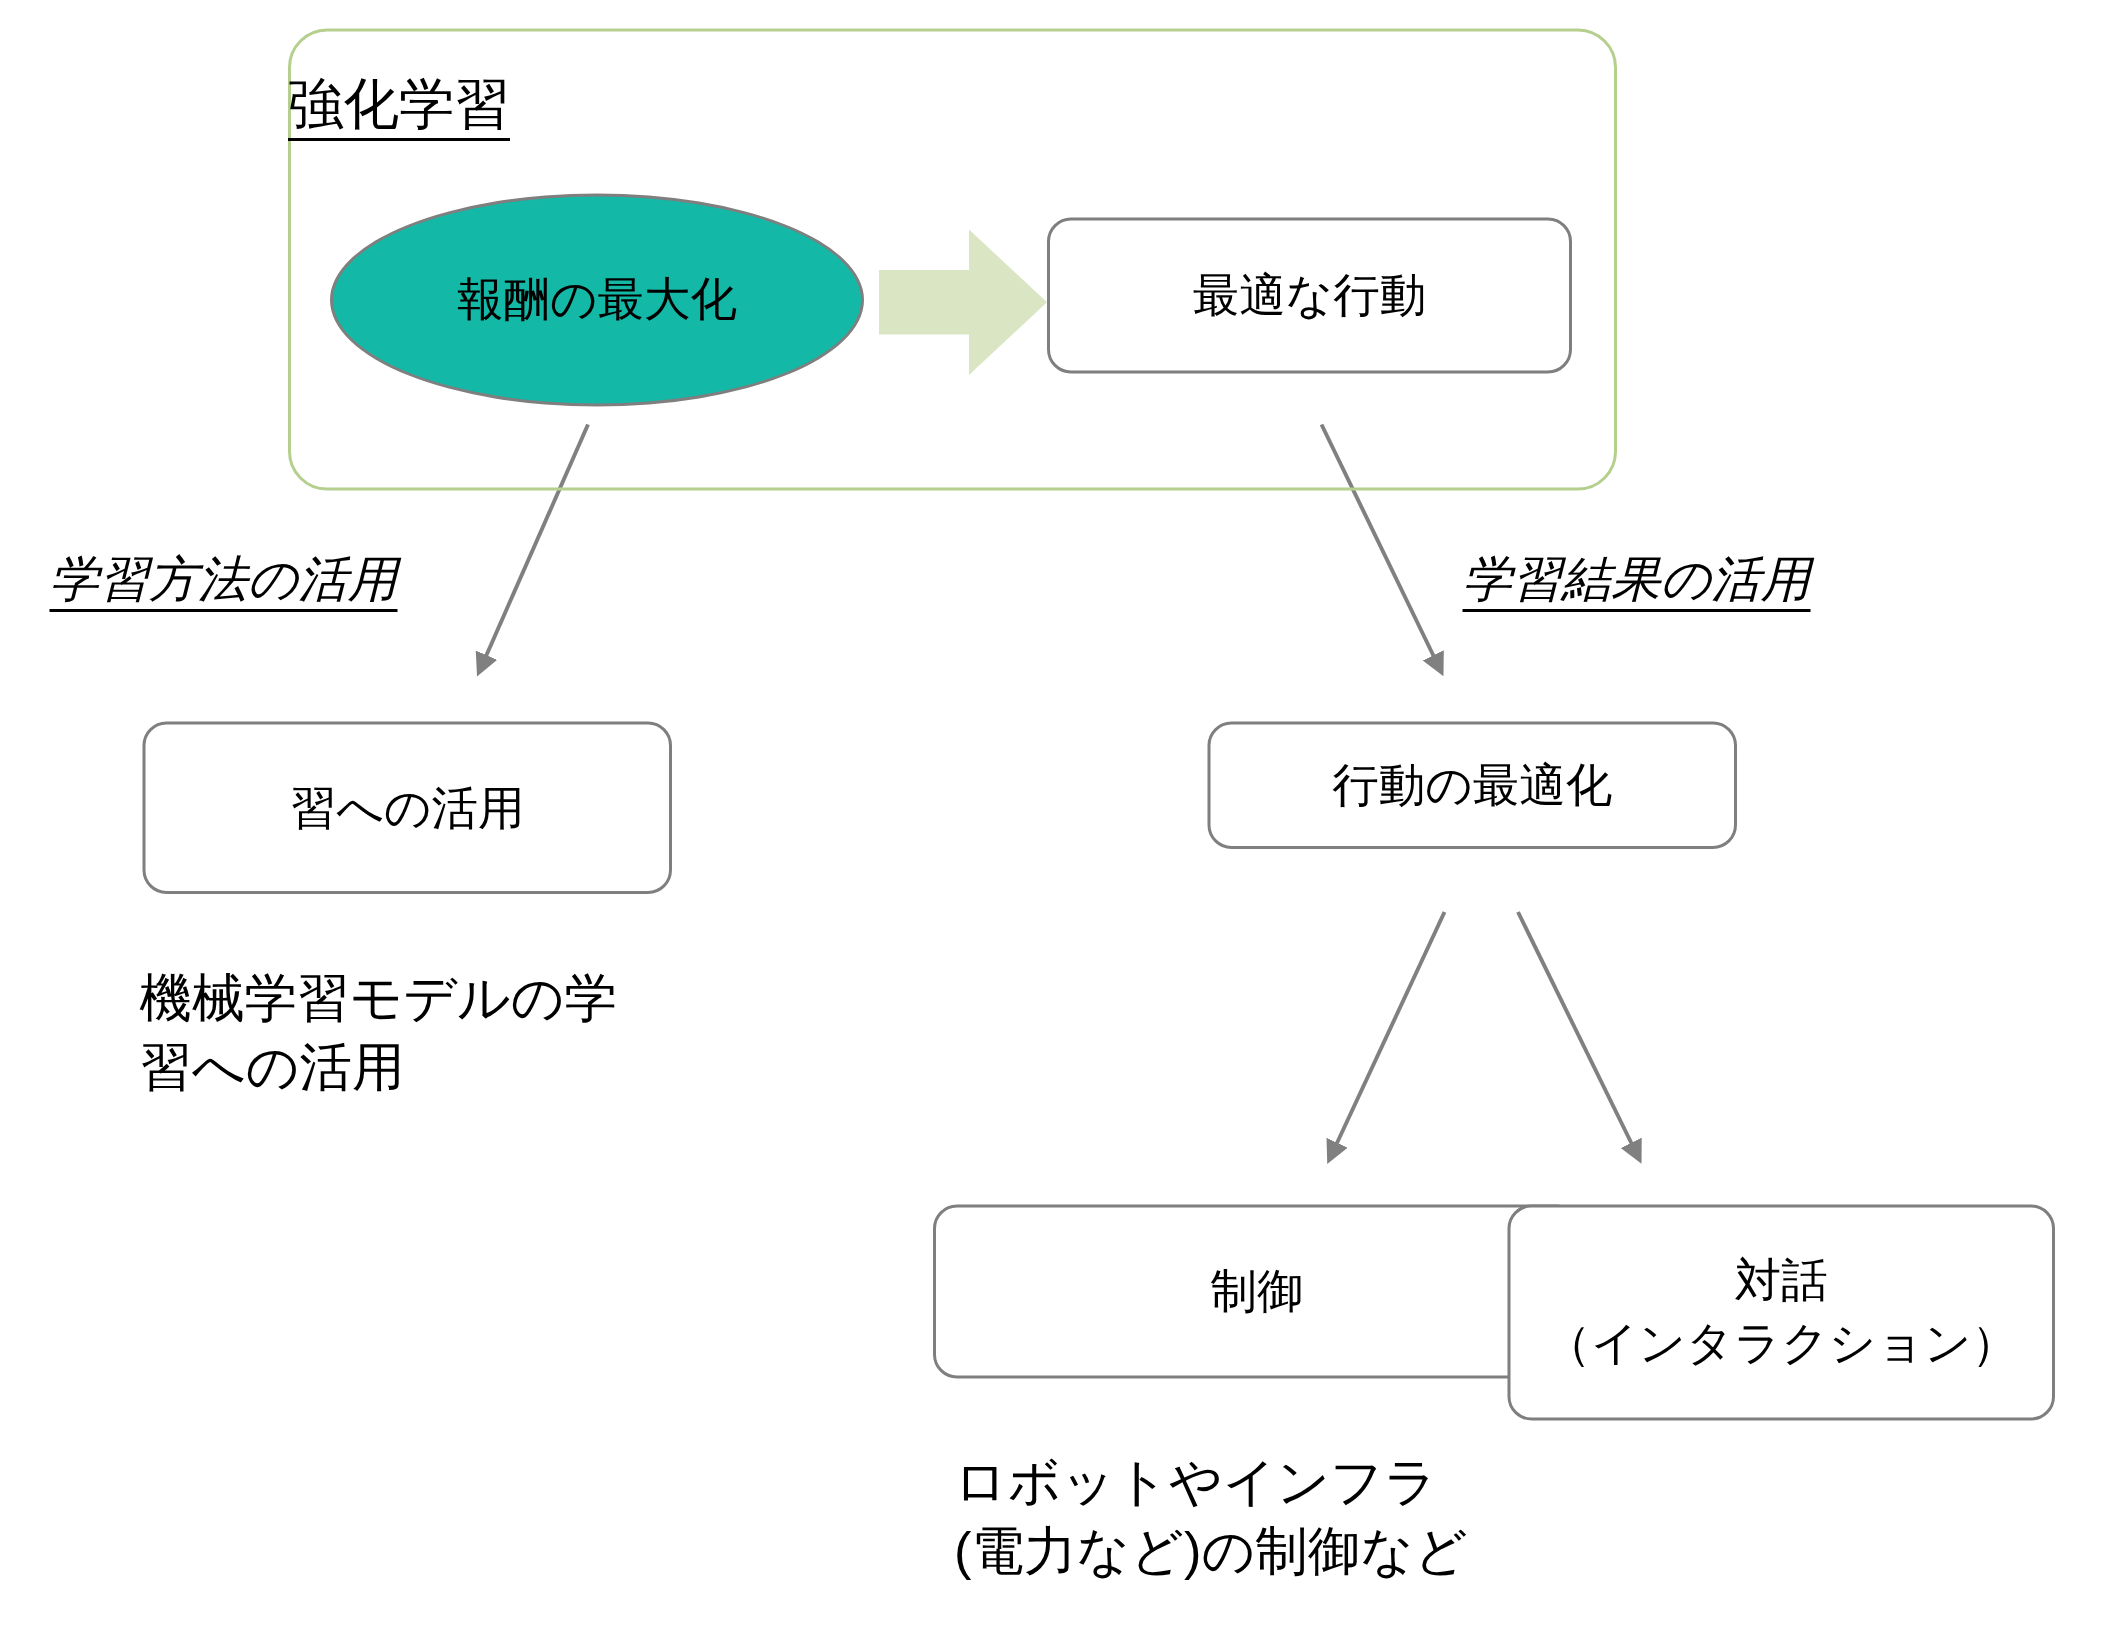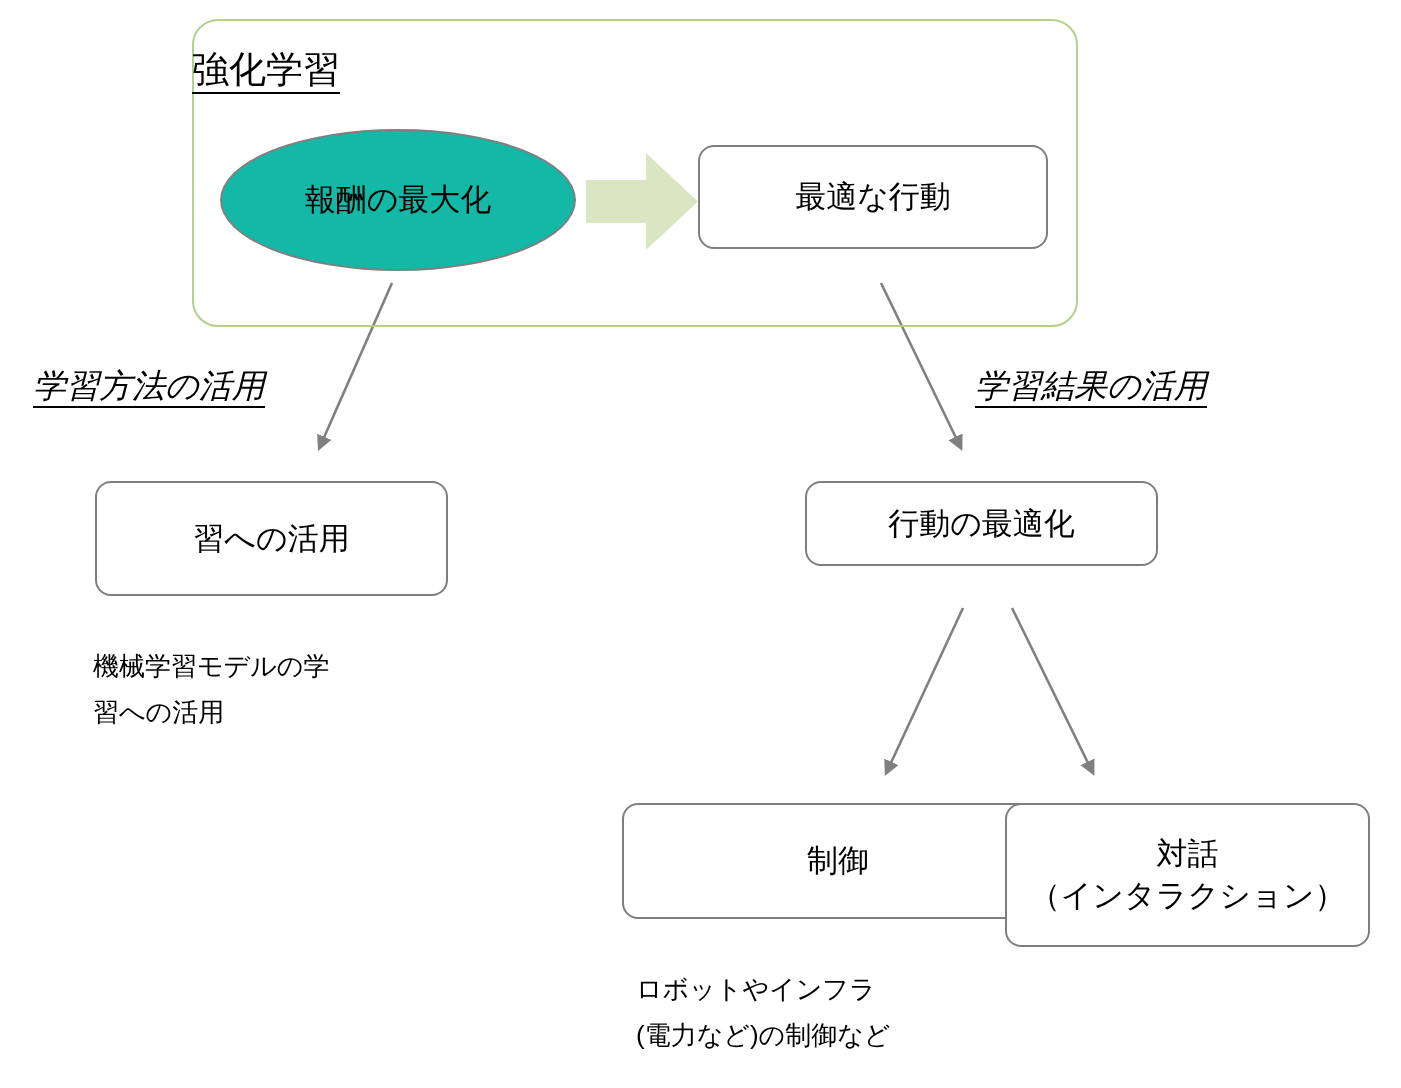--- a/index.html
+++ b/index.html
@@ -126,21 +126,21 @@
   .section-label span {
     border-bottom: 2px solid #000;
     padding-bottom: 2px;
   }
   #label-method { left: 33px; top: 365px; }
   #label-result { left: 975px; top: 365px; }
 
   
   .caption {
     position: absolute;
-    font-size: 26px;
+    font-size: 35px;
     line-height: 46px;
     color: #000;
     white-space: pre-line;
   }
   #caption-learning  { left: 93px;  top: 643px;  width: 360px; }
   #caption-control   { left: 636px; top: 966px;  width: 360px; }
   #caption-interact  { left: 1017px; top: 966px; width: 340px; }
 </style>
 </head>
 <body>

